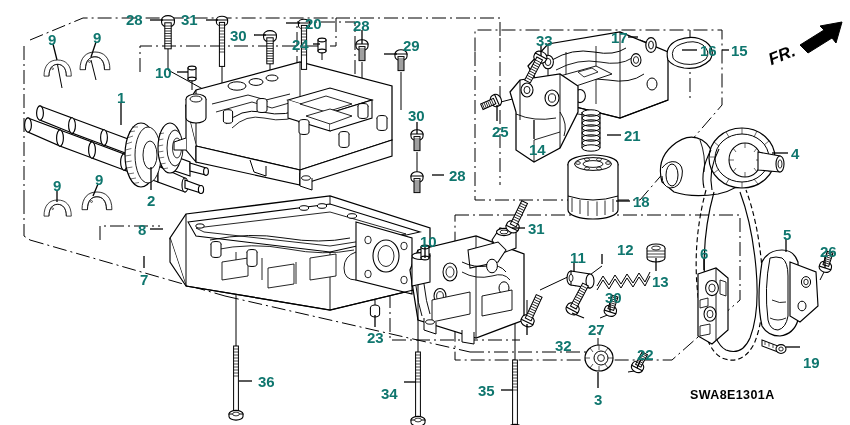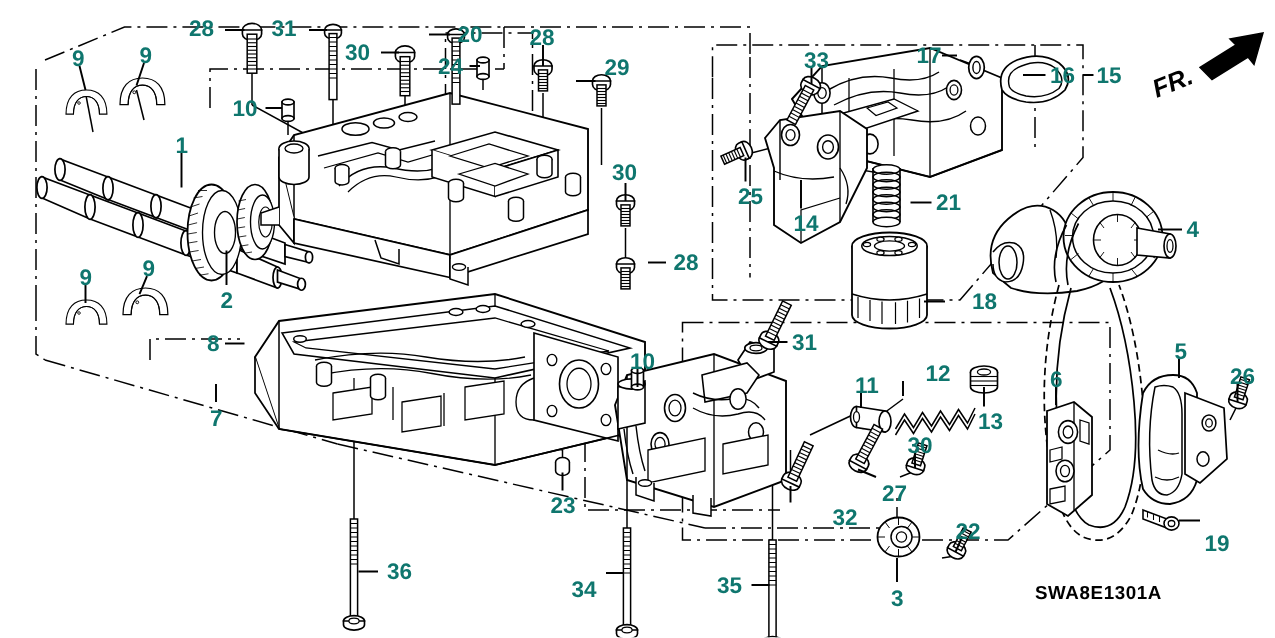--- a/index.html
+++ b/index.html
@@ -806,21 +806,21 @@
       <div class="callout" style="left: 258px; top: 374px;">36</div>
       <div class="callout" style="left: 381px; top: 386px;">34</div>
       <div class="callout" style="left: 478px; top: 383px;">35</div>
       <div class="callout" style="left: 536px; top: 33px;">33</div>
       <div class="callout" style="left: 492px; top: 124px;">25</div>
       <div class="callout" style="left: 529px; top: 142px;">14</div>
       <div class="callout" style="left: 611px; top: 30px;">17</div>
       <div class="callout" style="left: 700px; top: 43px;">16</div>
       <div class="callout" style="left: 731px; top: 43px;">15</div>
       <div class="callout" style="left: 624px; top: 128px;">21</div>
-      <div class="callout" style="left: 648px; top: 194px;">18</div>
+      <div class="callout" style="left: 633px; top: 194px;">18</div>
       <div class="callout" style="left: 791px; top: 146px;">4</div>
       <div class="callout" style="left: 783px; top: 227px;">5</div>
       <div class="callout" style="left: 820px; top: 244px;">26</div>
       <div class="callout" style="left: 700px; top: 246px;">6</div>
       <div class="callout" style="left: 803px; top: 340px; margin-top: 15px;">19</div>
       <div class="callout" style="left: 528px; top: 221px;">31</div>
       <div class="callout" style="left: 420px; top: 234px;">10</div>
       <div class="callout" style="left: 570px; top: 250px;">11</div>
       <div class="callout" style="left: 598px; top: 242px; margin-left: 19px;">12</div>
       <div class="callout" style="left: 652px; top: 274px;">13</div>

